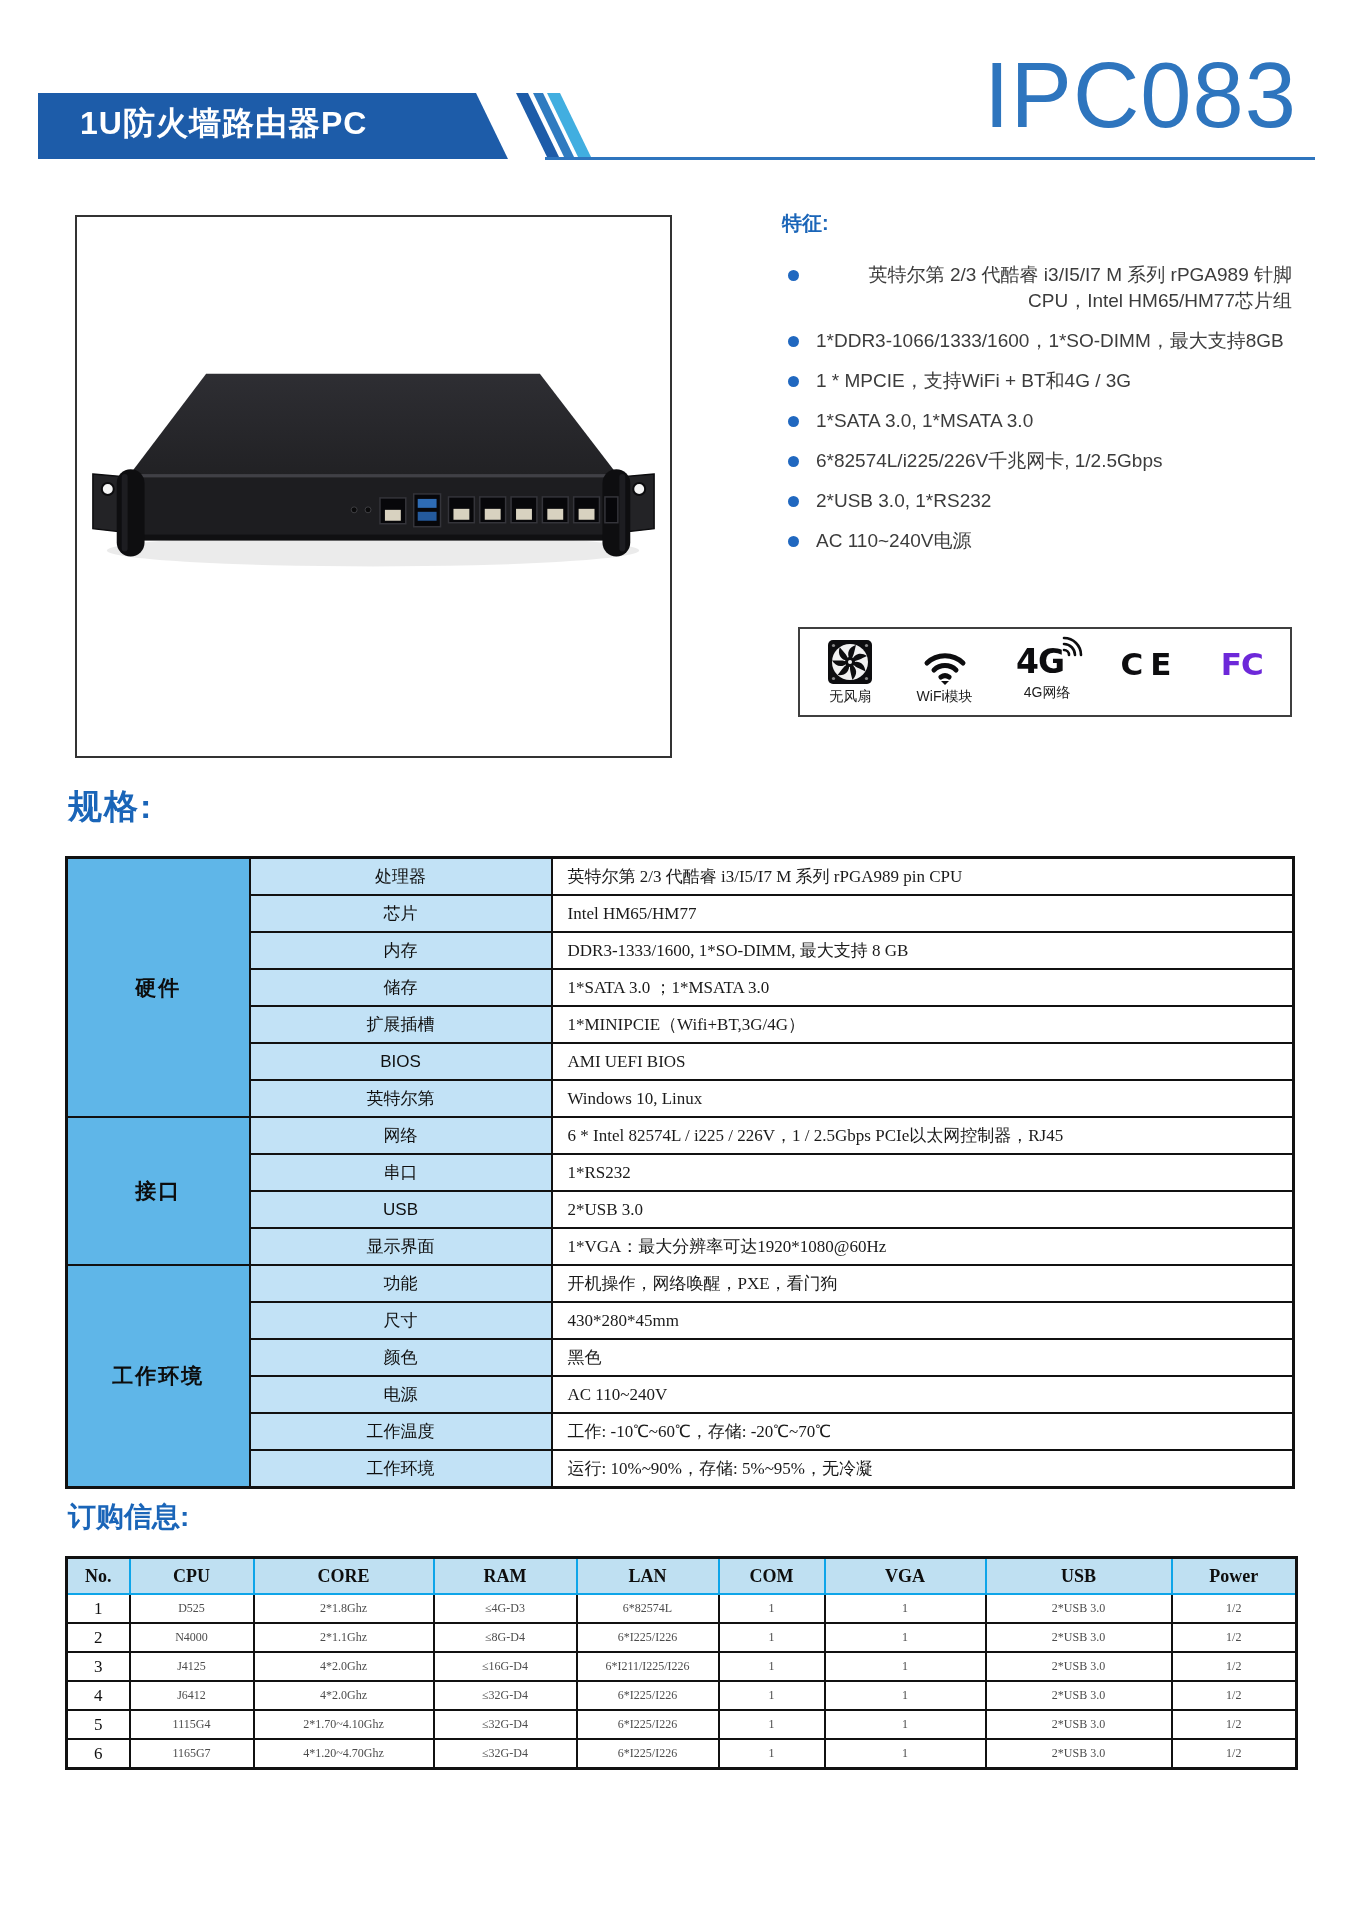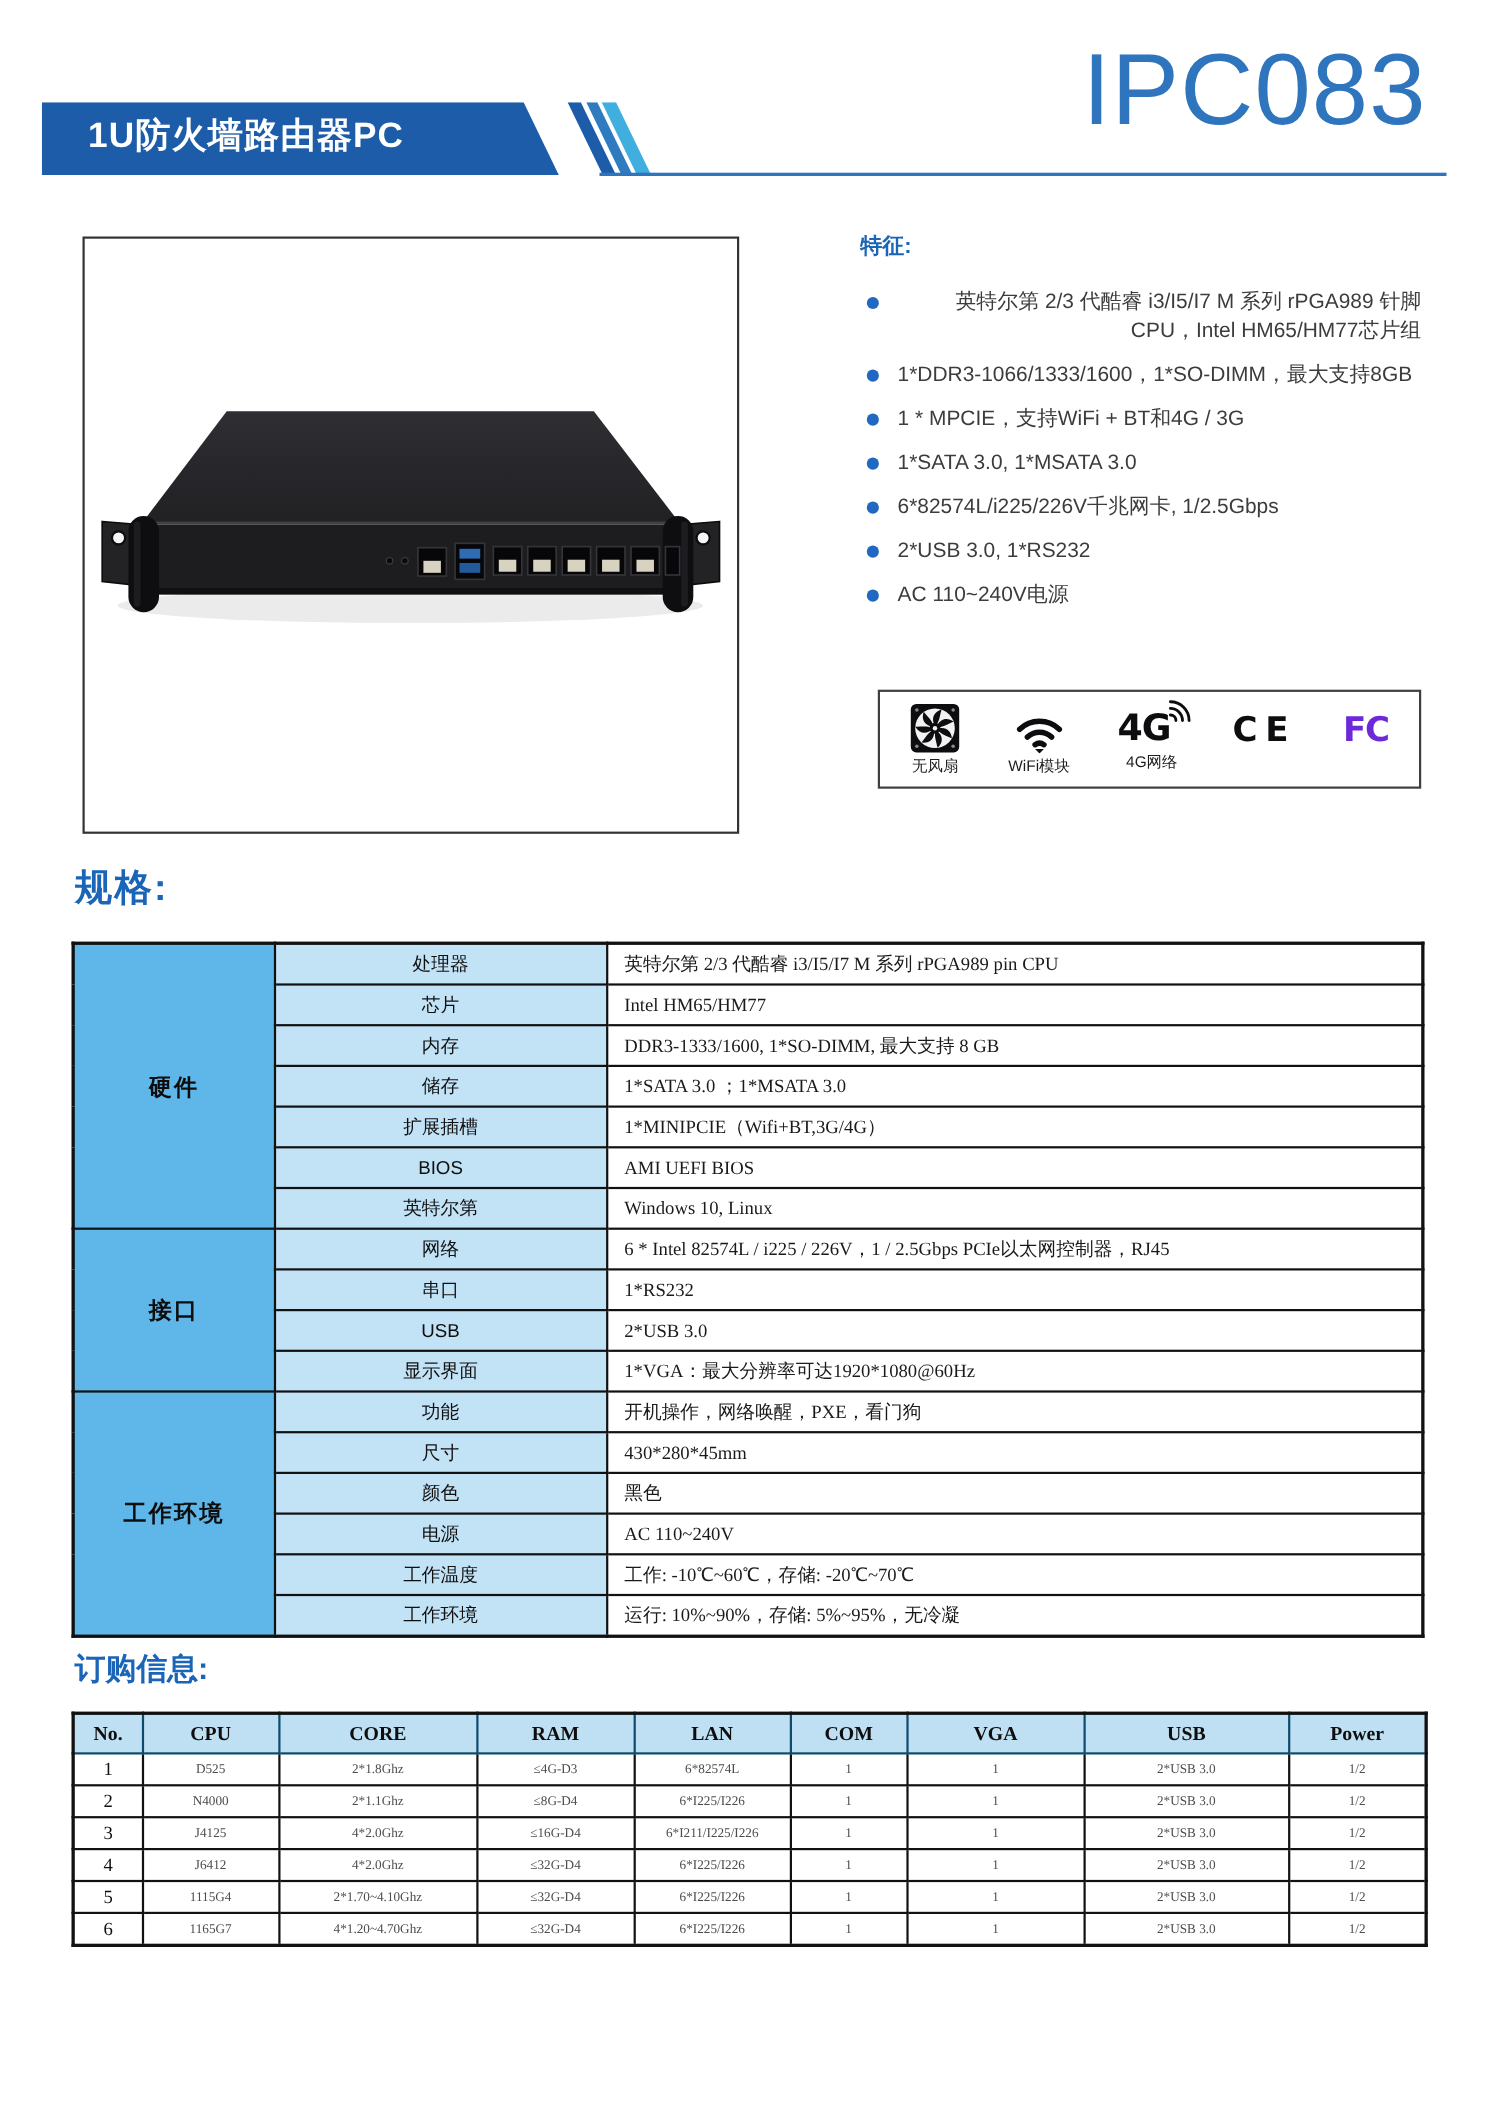--- a/index.html
+++ b/index.html
@@ -3,21 +3,21 @@
 <meta charset="utf-8">
 <style>
   html,body{margin:0;padding:0;background:#fff;}
   .page{position:relative;width:1358px;height:1920px;background:#fff;overflow:hidden;
         font-family:"Liberation Sans",sans-serif;color:#222;}
 
   
   .banner-svg{position:absolute;left:38px;top:93px;}
   .banner-title{position:absolute;left:80px;top:102px;font-size:32px;font-weight:bold;
                 color:#ffffff;letter-spacing:1px;}
-  .model{position:absolute;left:984px;top:30px;font-size:92px;color:#2E75BE;
+  .model{position:absolute;left:984px;top:43px;font-size:92px;color:#2E75BE;
          font-weight:400;letter-spacing:1px;}
   .header-rule{position:absolute;left:545px;top:157px;width:770px;height:3px;background:#2E75BE;}
 
   
   .product-box{position:absolute;left:75px;top:215px;width:597px;height:543px;
                border:2px solid #333;box-sizing:border-box;background:#fff;}
   .product-box svg{display:block;width:100%;height:100%;}
 
   
   .sec-heading{position:absolute;color:#1A65B8;font-weight:bold;}
@@ -47,21 +47,21 @@
   .spec-table .cat{background:#5FB6E8;font-size:21px;font-weight:bold;text-align:center;
                    letter-spacing:2px;color:#0d0d0d;}
   .spec-table .lbl{background:#C2E2F6;text-align:center;font-size:17px;color:#101010;}
   .spec-table .val{font-family:"Liberation Serif",serif;font-size:17px;color:#1a1a1a;padding-left:15px;}
 
   
   .order-heading{left:68px;top:1498px;font-size:28px;}
   .order-table{position:absolute;left:65px;top:1556px;width:1230px;border-collapse:collapse;
                table-layout:fixed;border:3px solid #111;}
   .order-table th{background:#BFE0F2;font-family:"Liberation Serif",serif;font-size:18px;
-                  font-weight:bold;color:#0e0e0e;height:34px;border:2px solid #0c4a6e;padding:0;}
+                  font-weight:bold;color:#0e0e0e;height:34px;border:2px solid #0ea5e9;padding:0;}
   .order-table td{height:27px;border:2px solid #111;text-align:center;
                   font-family:"Liberation Serif",serif;font-size:12px;color:#4c4c4c;padding:0;}
   .order-table td.no{font-size:17px;color:#111;}
 </style>
 </head>
 <body>
 
 <div class="page">
 
   <svg class="banner-svg" width="560" height="66" viewBox="0 0 560 66">

